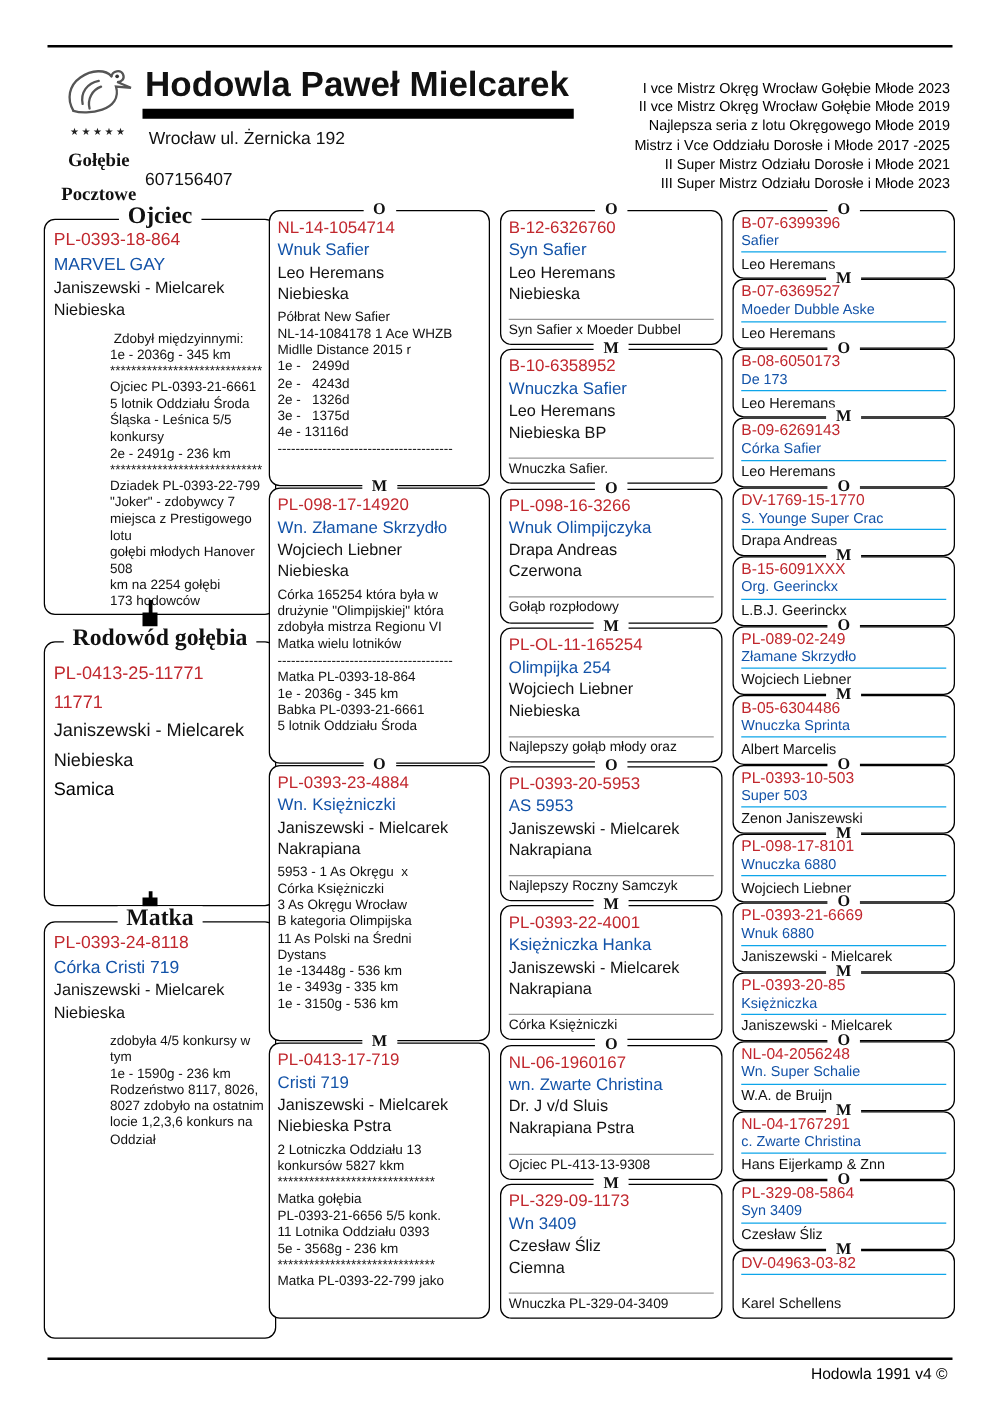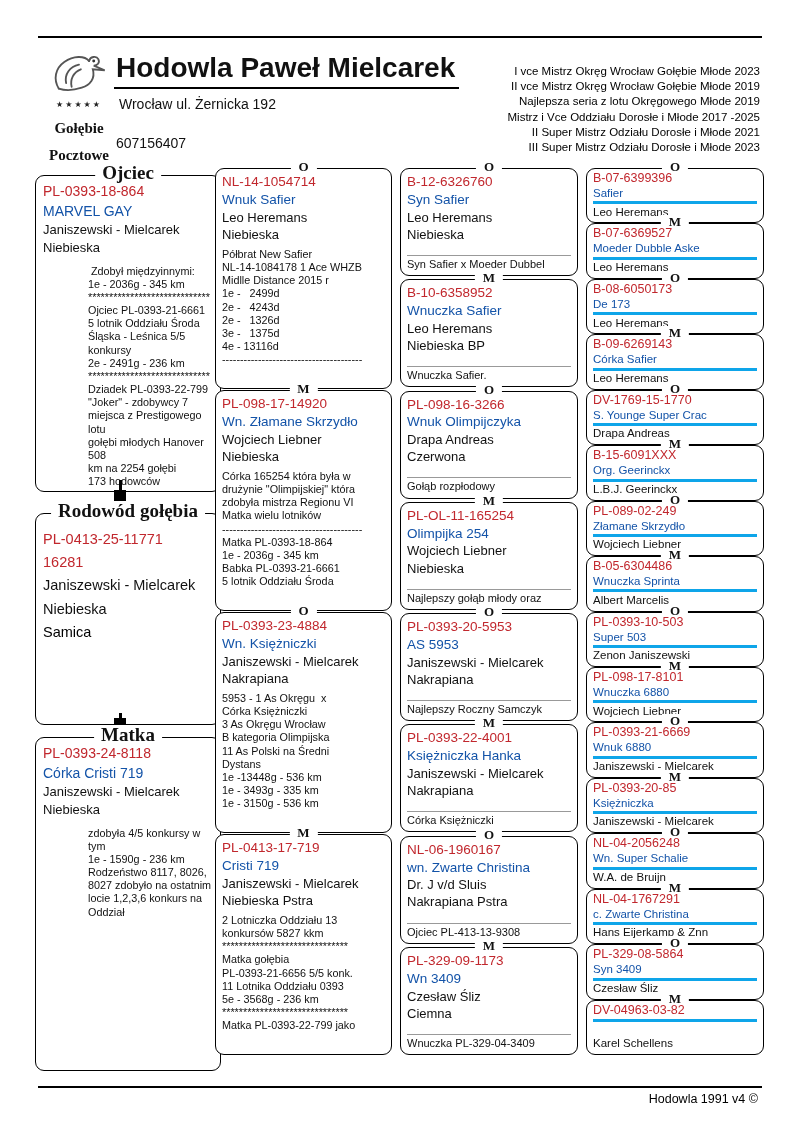--- a/index.html
+++ b/index.html
@@ -8,21 +8,21 @@
         font-family:"Liberation Sans","DejaVu Sans",sans-serif;color:#111;}
   .hrule{position:absolute;left:38px;width:724px;border-top:2px solid #000;}
   .top-rule{top:36px;}
   .bottom-rule{top:1086px;}
 
   
   .logo{position:absolute;left:40px;top:50px;width:78px;text-align:center;line-height:1;}
   .logo .stars{font-size:8px;letter-spacing:2px;color:#222;margin-top:2px;}
   .logoname{font-family:"Liberation Serif","DejaVu Serif",serif;font-weight:bold;font-size:15px;margin-top:12px;}
   .titleblock{position:absolute;left:114px;top:52px;}
-  .title{font-size:28px;font-weight:bold;margin:0;display:inline-block;border-bottom:2px solid #000000;
+  .title{font-size:28px;font-weight:bold;margin:0;display:inline-block;border-bottom:8px solid #000000;
          padding:0 4px 3px 2px;white-space:nowrap;font-family:"Liberation Sans",sans-serif;}
   .address{font-size:14px;margin-top:7px;padding-left:5px;}
   .phone{position:absolute;left:116px;top:135px;font-size:14px;}
   .achv{position:absolute;right:40px;top:64px;text-align:right;font-size:11.5px;line-height:1.32;color:#000;}
 
   
   .box{position:absolute;border:1.5px solid #000;border-radius:9px;background:#fff;}
   .c1box{left:35px;width:172px;padding:6px 5px 4px 7px;}
   .boxlabel{position:absolute;top:-13px;left:50%;transform:translateX(-50%);background:#fff;padding:0 7px;
             font-family:"Liberation Serif","DejaVu Serif",serif;font-weight:bold;font-size:19px;line-height:1.1;white-space:nowrap;}
@@ -43,21 +43,21 @@
   .pbox3{height:98px;}
   .pbox4{height:50px;padding:2px 6px 3px;}
   .marker{position:absolute;top:-9px;left:50%;transform:translateX(-50%);background:#fff;padding:0 8px;
           font-family:"Liberation Serif","DejaVu Serif",serif;font-weight:bold;font-size:13px;line-height:1;}
   .r2{font-size:13.5px;line-height:1.32;color:var(--ring_color,#c1272d);}
   .n2{font-size:13.5px;line-height:1.32;color:var(--name_color,#1353a8);}
   .b2{font-size:13px;line-height:1.32;}
   .notes2{font-size:10.8px;line-height:1.22;margin-top:5px;white-space:pre-wrap;}
   .note3{font-size:11px;line-height:1.2;margin-top:auto;border-top:1px solid #999;padding-top:2px;}
   .r4{font-size:12.5px;line-height:1.2;color:var(--ring_color,#c1272d);}
-  .n4{font-size:11.5px;line-height:1.25;color:var(--name_color,#1353a8);border-bottom:3px solid #0ea5e9;padding-bottom:1px;}
+  .n4{font-size:11.5px;line-height:1.25;color:var(--name_color,#1353a8);border-bottom:1px solid #0ea5e9;padding-bottom:1px;}
   .b4{font-size:11.5px;line-height:1.2;margin-top:auto;}
 
   .footer{position:absolute;right:42px;top:1092px;font-size:12.5px;color:#000;}
 </style>
 </head>
 <body>
 
 <div class="page">
 
   <div class="hrule top-rule"></div>
@@ -115,21 +115,21 @@
 173 hodowców</div>
   </div>
 
   <div class="vline" style="top:480px;height:33px;"></div>
   <div class="vnode" style="top:490px;"></div>
 
   <div class="box c1box" style="top:513px;height:200px;">
     <span class="boxlabel">Rodowód gołębia</span>
     <div style="height:8px;"></div>
     <div class="ring subjline">PL-0413-25-11771</div>
-    <div class="ring subjline">16281</div>
+    <div class="ring subjline">11771</div>
     <div class="btext subjline" style="color:#111;">Janiszewski - Mielcarek</div>
     <div class="btext subjline" style="color:#111;">Niebieska</div>
     <div class="btext subjline" style="color:#000000;">Samica</div>
   </div>
 
   <div class="vline" style="top:713px;height:24px;"></div>
   <div class="vnode" style="top:718px;"></div>
 
   <div class="box c1box" style="top:737px;height:322px;">
     <span class="boxlabel">Matka</span>

